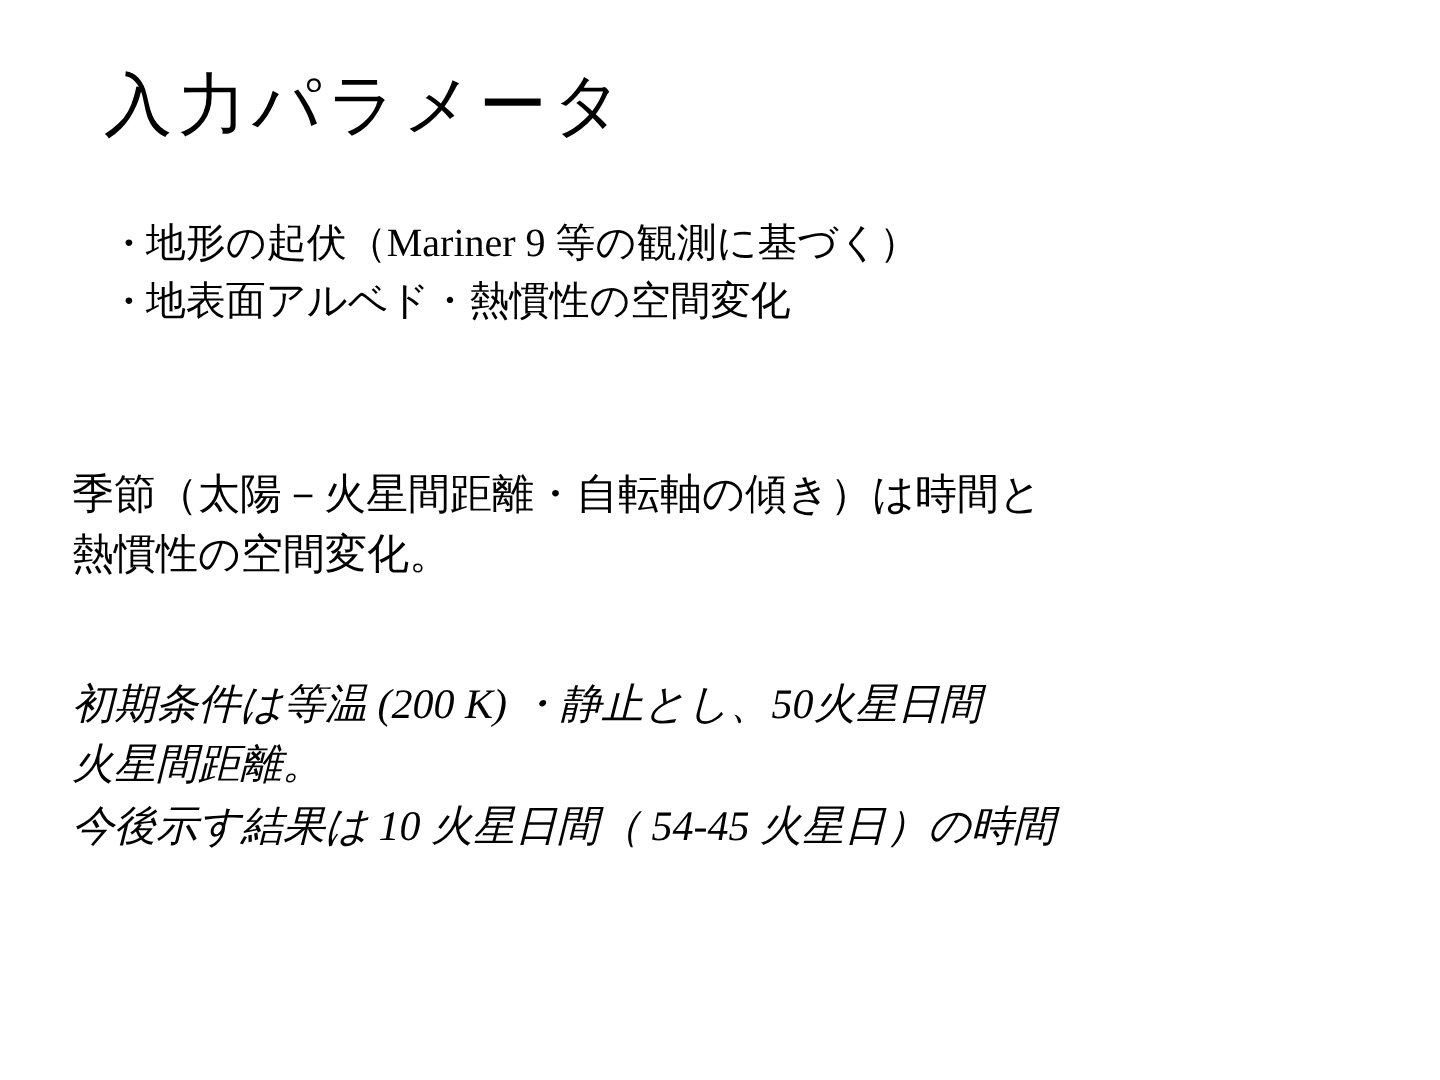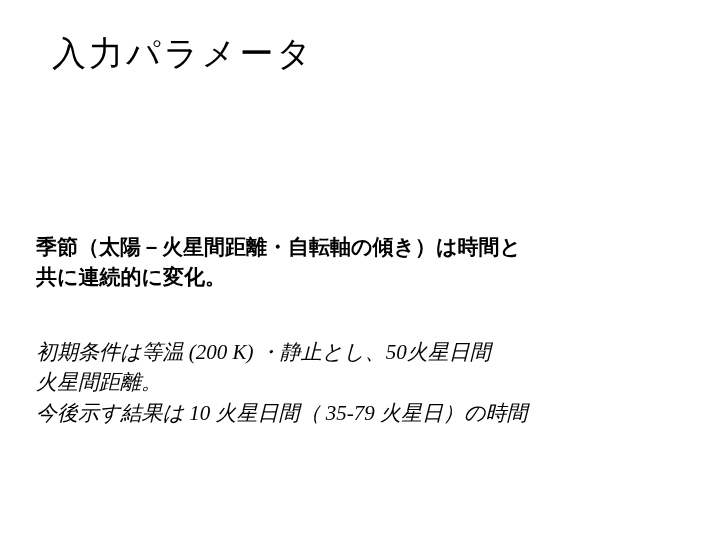--- a/index.html
+++ b/index.html
@@ -46,44 +46,53 @@
   }
   .para {
     position: absolute;
     font-size: 21px;
     line-height: 1.45;
   }
   .para-season {
     left: 36px;
     top: 232px;
     width: 660px;
-    font-weight: bold;
   }
   .para-initial {
     left: 36px;
     top: 337px;
     width: 660px;
     font-style: italic;
   }
   .para-line {
     white-space: nowrap;
   }
 </style>
 </head>
 <body>
 
 <div class="slide">
 
   <div class="slide-title">入力パラメータ</div>
 
+  <div class="bullets">
+    <div class="bullet-line">
+      <span class="bullet-mark">•</span>
+      <span>地形の起伏（Mariner 9 等の観測に基づく）</span>
+    </div>
+    <div class="bullet-line">
+      <span class="bullet-mark">•</span>
+      <span>地表面アルベド・熱慣性の空間変化</span>
+    </div>
+  </div>
 
   <div class="para para-season">
     <div class="para-line">季節（太陽－火星間距離・自転軸の傾き）は時間と</div>
-    <div class="para-line">共に連続的に変化。</div>
+    <div class="para-line">熱慣性の空間変化。</div>
   </div>
 
   <div class="para para-initial">
     <div class="para-line">初期条件は等温 (200 K) ・静止とし、50火星日間</div>
     <div class="para-line">火星間距離。</div>
-    <div class="para-line">今後示す結果は 10 火星日間（ 35-79 火星日）の時間</div>
+    <div class="para-line">今後示す結果は 10 火星日間（ 54-45 火星日）の時間</div>
   </div>
 
 </div>
 
 </body></html>

